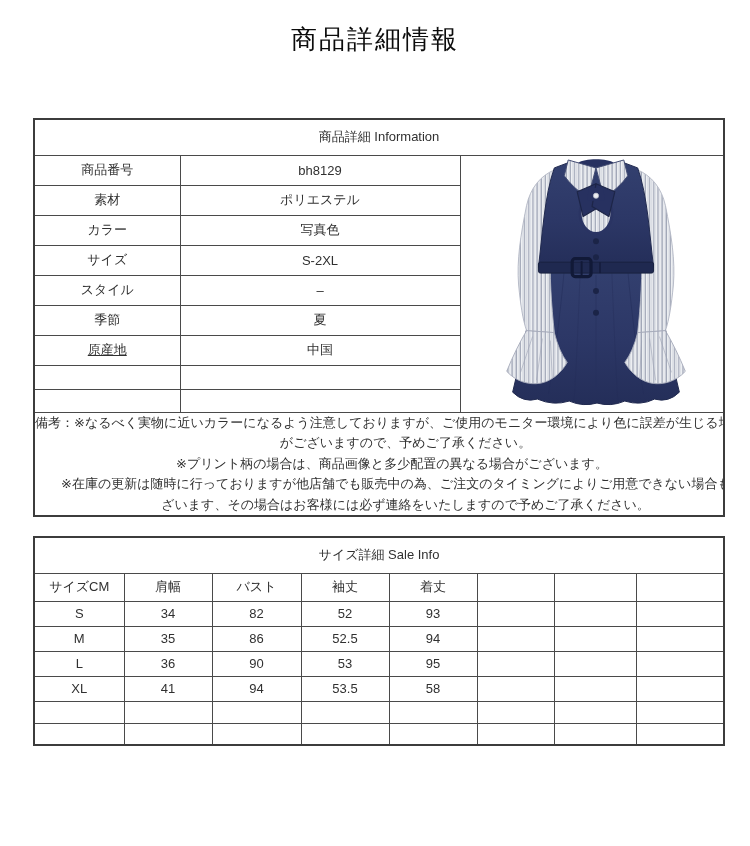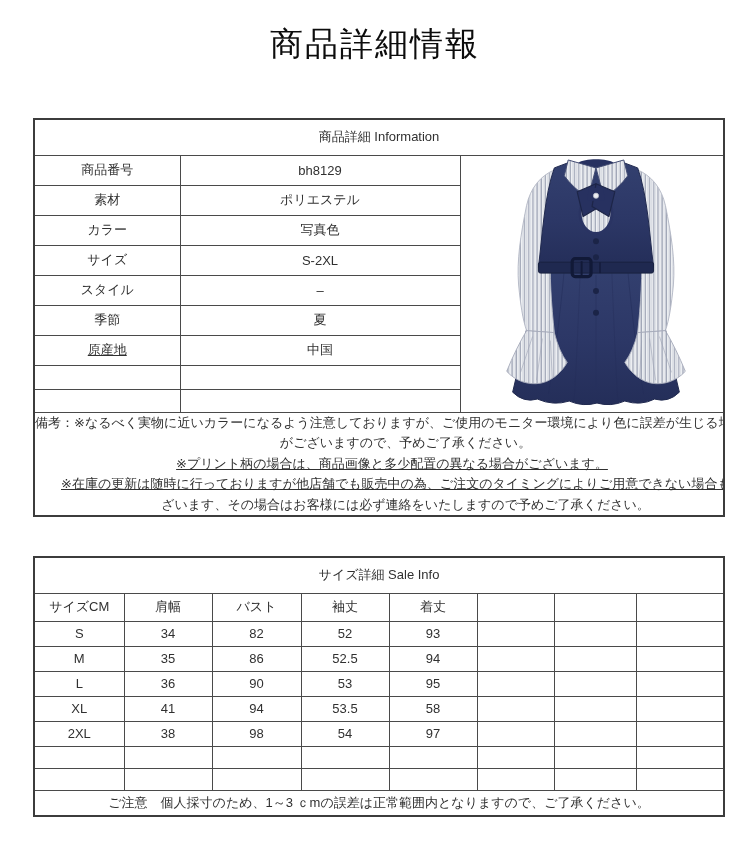--- a/index.html
+++ b/index.html
@@ -4,49 +4,49 @@
 <style>
   html,body{margin:0;padding:0;}
   body{
     width:750px;height:846px;position:relative;background:#ffffff;
     font-family:"Liberation Sans","DejaVu Sans",sans-serif;color:#2f2f2f;
     overflow:hidden;
   }
   .page-title{
     position:absolute;top:22px;left:0;width:750px;text-align:center;
     font-family:"Liberation Serif","DejaVu Serif",serif;
-    font-size:33px;font-weight:400;letter-spacing:2px;color:#0c0c0c;
+    font-size:26px;font-weight:400;letter-spacing:2px;color:#0c0c0c;
   }
   table.tbl{
     position:absolute;left:33px;width:692px;
     border-collapse:collapse;table-layout:fixed;
     border:2px solid #3c3c3c;background:#fff;
   }
   table.tbl td{
     border:1px solid #4a4a4a;font-size:13px;text-align:center;
     padding:0;overflow:hidden;vertical-align:middle;color:#303030;
   }
   #info-table{top:118px;}
-  #size-table{top:556px;padding-left:30px;}
+  #size-table{top:536px;padding-left:30px;}
   td.hdr{
     text-align:left;padding-left:29px;font-size:15px;color:#2a2a2a;
   }
   tr.hdr-row{height:36px;margin-top:8px;}
   #info-table tr.data-row{height:30px;}
   #info-table tr.empty-row-a{height:24px;}
   #info-table tr.empty-row-b{height:23px;}
   td.label-cell{background:#fff;}
   .u{text-decoration:underline;}
   td.image-cell{padding:0;vertical-align:middle;}
   td.remarks-cell{
     text-align:left;padding:5px 8px 6px 8px;font-size:13px;line-height:20.5px;
   }
   .rline{white-space:nowrap;}
   .ind-a{margin-left:53px;}
-  .ind-b{margin-left:26px;text-decoration:underline;}
+  .ind-b{margin-left:26px;}
   #size-table tr.col-head-row{height:28px;}
   #size-table tr.size-row{height:25px;}
   #size-table tr.s-empty{height:22px;}
   #size-table tr.notice-row{height:26px;}
   td.notice-cell{text-align:left;padding-left:14px;font-size:13px;}
   svg{display:block;margin:0 auto;}
 </style>
 </head>
 <body>
 
@@ -225,47 +225,34 @@
   <tr class="size-row">
     <td>XL</td>
     <td>41</td>
     <td>94</td>
     <td>53.5</td>
     <td>58</td>
     <td></td>
     <td></td>
     <td></td>
   </tr>
-  <tr class="size-row">
-    <td>2XL</td>
-    <td>38</td>
-    <td>98</td>
-    <td>54</td>
-    <td>97</td>
-    <td></td>
-    <td></td>
-    <td></td>
-  </tr>
   <tr class="s-empty">
     <td></td>
         <td></td>
     <td></td>
         <td></td>
     <td></td>
         <td></td>
     <td></td>
         <td></td>
   </tr>
   <tr class="s-empty">
     <td></td>
         <td></td>
     <td></td>
         <td></td>
     <td></td>
         <td></td>
     <td></td>
         <td></td>
-  </tr>
-  <tr class="notice-row">
-    <td class="notice-cell" colspan="8">ご注意　個人採寸のため、1～3 ｃmの誤差は正常範囲内となりますので、ご了承ください。</td>
   </tr>
 </tbody>
   </table>
 
 </body></html>

